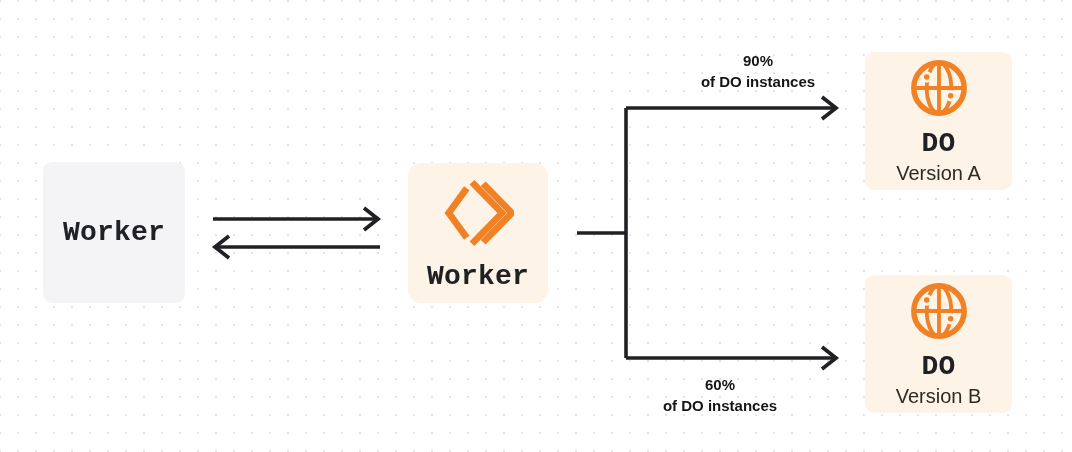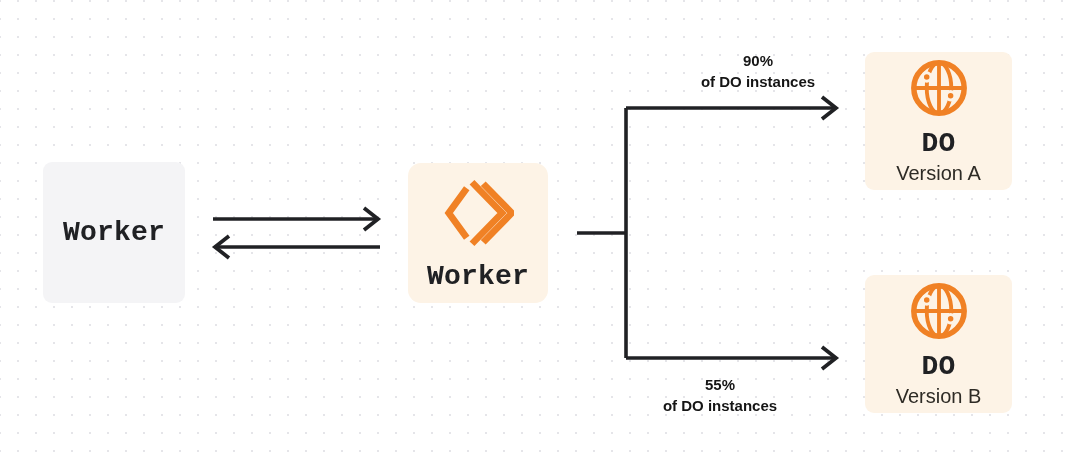--- a/index.html
+++ b/index.html
@@ -121,21 +121,21 @@
     </svg>
     <span class="node-label">Worker</span>
   </div>
 
   <div class="edge-label edge-label-top">
     <div>90%</div>
     <div>of DO instances</div>
   </div>
 
   <div class="edge-label edge-label-bottom">
-    <div>55%</div>
+    <div>60%</div>
     <div>of DO instances</div>
   </div>
 
   <div class="node do-node do-node-a">
     <svg width="62" height="62" viewBox="0 0 96 96" fill="none" stroke="#f08125">
       <circle cx="48" cy="48" r="39" stroke-width="8.5"></circle>
       <line x1="10" y1="48" x2="86" y2="48" stroke-width="6"></line>
       <line x1="48" y1="9" x2="48" y2="87" stroke-width="6"></line>
       <ellipse cx="48" cy="48" rx="19" ry="39" stroke-width="6"></ellipse>
       <circle cx="29" cy="31" r="6.5" fill="#f08125" stroke="#fdf3e6" stroke-width="4.5"></circle>

